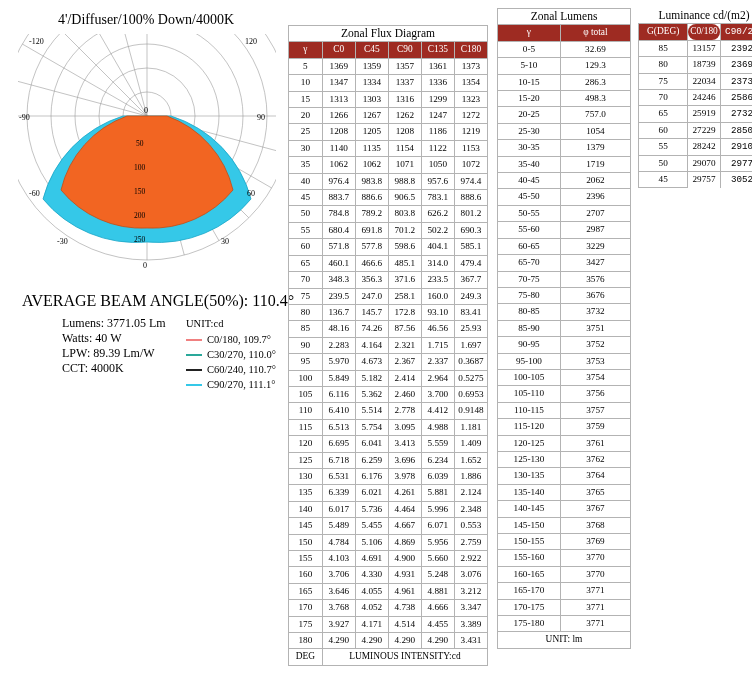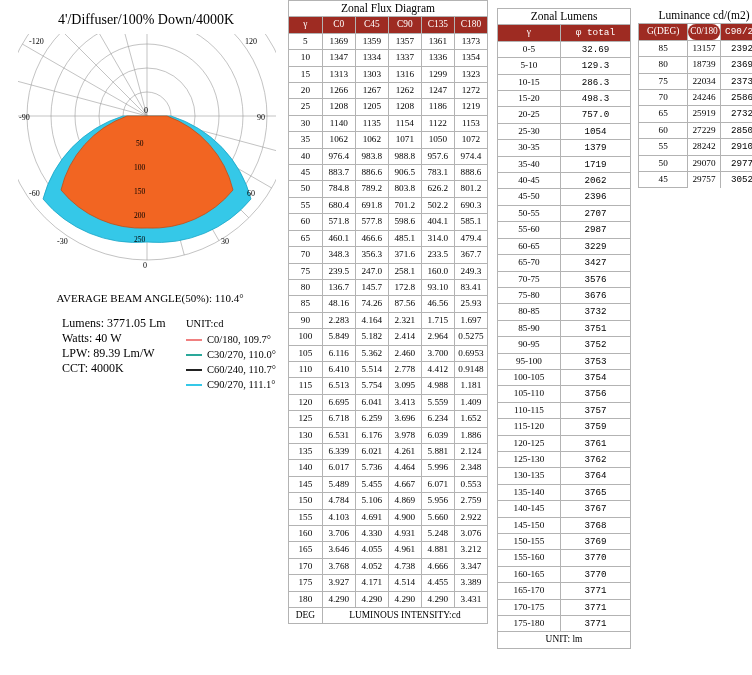--- a/index.html
+++ b/index.html
@@ -30,24 +30,24 @@
     font-size: 14px;
     font-family: "Liberation Serif", serif;
   }
   #polar-wrap {
     position: absolute;
     left: 18px; top: 34px;
     width: 258px; height: 250px;
   }
   #beam-angle {
     position: absolute;
-    left: 4px; top: 292px;
+    left: 12px; top: 292px;
     width: 292px;
     text-align: center;
-    font-size: 11px;
+    font-size: 16px;
     font-family: "Liberation Serif", serif;
   }
   #stats {
     position: absolute;
     left: 62px; top: 316px;
     font-size: 12px;
     line-height: 15px;
   }
   #legend {
     position: absolute;
@@ -96,30 +96,30 @@
     height: 16px;
     line-height: 16px;
   }
   .foot-cell {
     font-size: 9.4px;
     height: 17px;
     line-height: 17px;
   }
 
   
-  #zonal-flux { left: 288px; top: 0; }
+  #zonal-flux { left: 288px; top: 25px; }
   #zonal-flux table.grid { width: 200px; }
   #zonal-flux td.c0 { width: 34px; }
   #zonal-flux td.cx { width: 33.2px; }
 
   
   #zonal-lumens { left: 497px; top: 8px; }
   #zonal-lumens table.grid { width: 134px; }
   #zonal-lumens td.c0 { width: 52px; }
-  #zonal-lumens td.c1 { width: 58px; font-family: Liberation Mono, monospace; }
+  #zonal-lumens td.c1 { width: 58px; }
 
   
   #luminance { left: 614px; top: 8px; padding-left: 24px; }
   #luminance table.grid { width: 132px; }
   #luminance td.c0 { width: 44px; }
   #luminance td.c1 { width: 24px; border-radius: 8px; }
   #luminance td.c2 { width: 44px; font-family: Liberation Mono, monospace; }
 </style>
 </head>
 <body>
@@ -372,20 +372,28 @@
           </tr>
           <tr>
             <td class="c0">90</td>
             <td class="cx">2.283</td>
             <td class="cx">4.164</td>
             <td class="cx">2.321</td>
             <td class="cx">1.715</td>
             <td class="cx">1.697</td>
           </tr>
           <tr>
+            <td class="c0">95</td>
+            <td class="cx">5.970</td>
+            <td class="cx">4.673</td>
+            <td class="cx">2.367</td>
+            <td class="cx">2.337</td>
+            <td class="cx">0.3687</td>
+          </tr>
+          <tr>
             <td class="c0">100</td>
             <td class="cx">5.849</td>
             <td class="cx">5.182</td>
             <td class="cx">2.414</td>
             <td class="cx">2.964</td>
             <td class="cx">0.5275</td>
           </tr>
           <tr>
             <td class="c0">105</td>
             <td class="cx">6.116</td>

